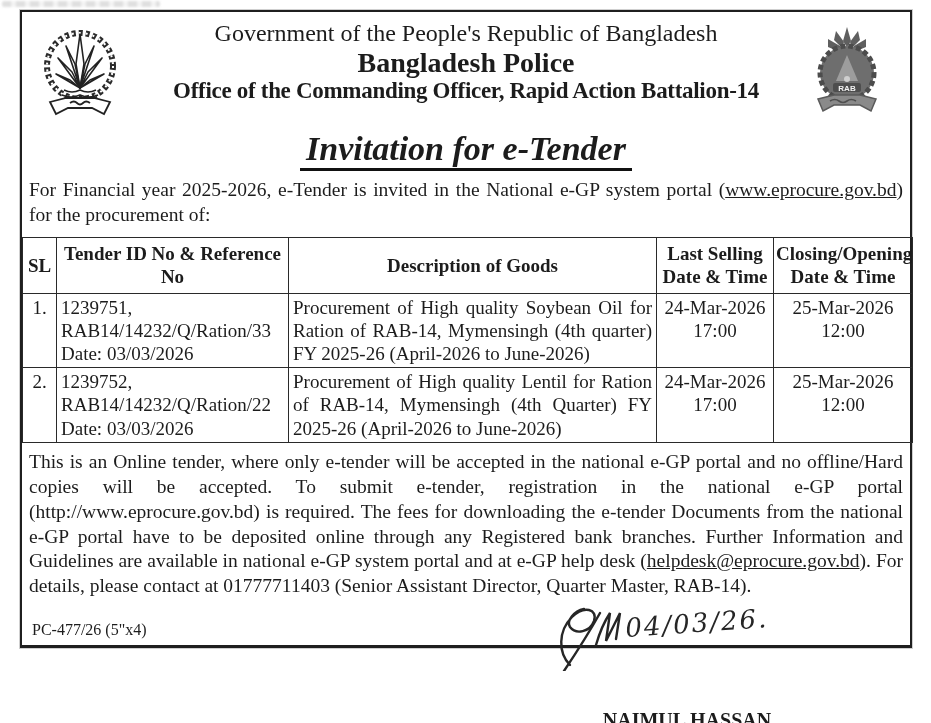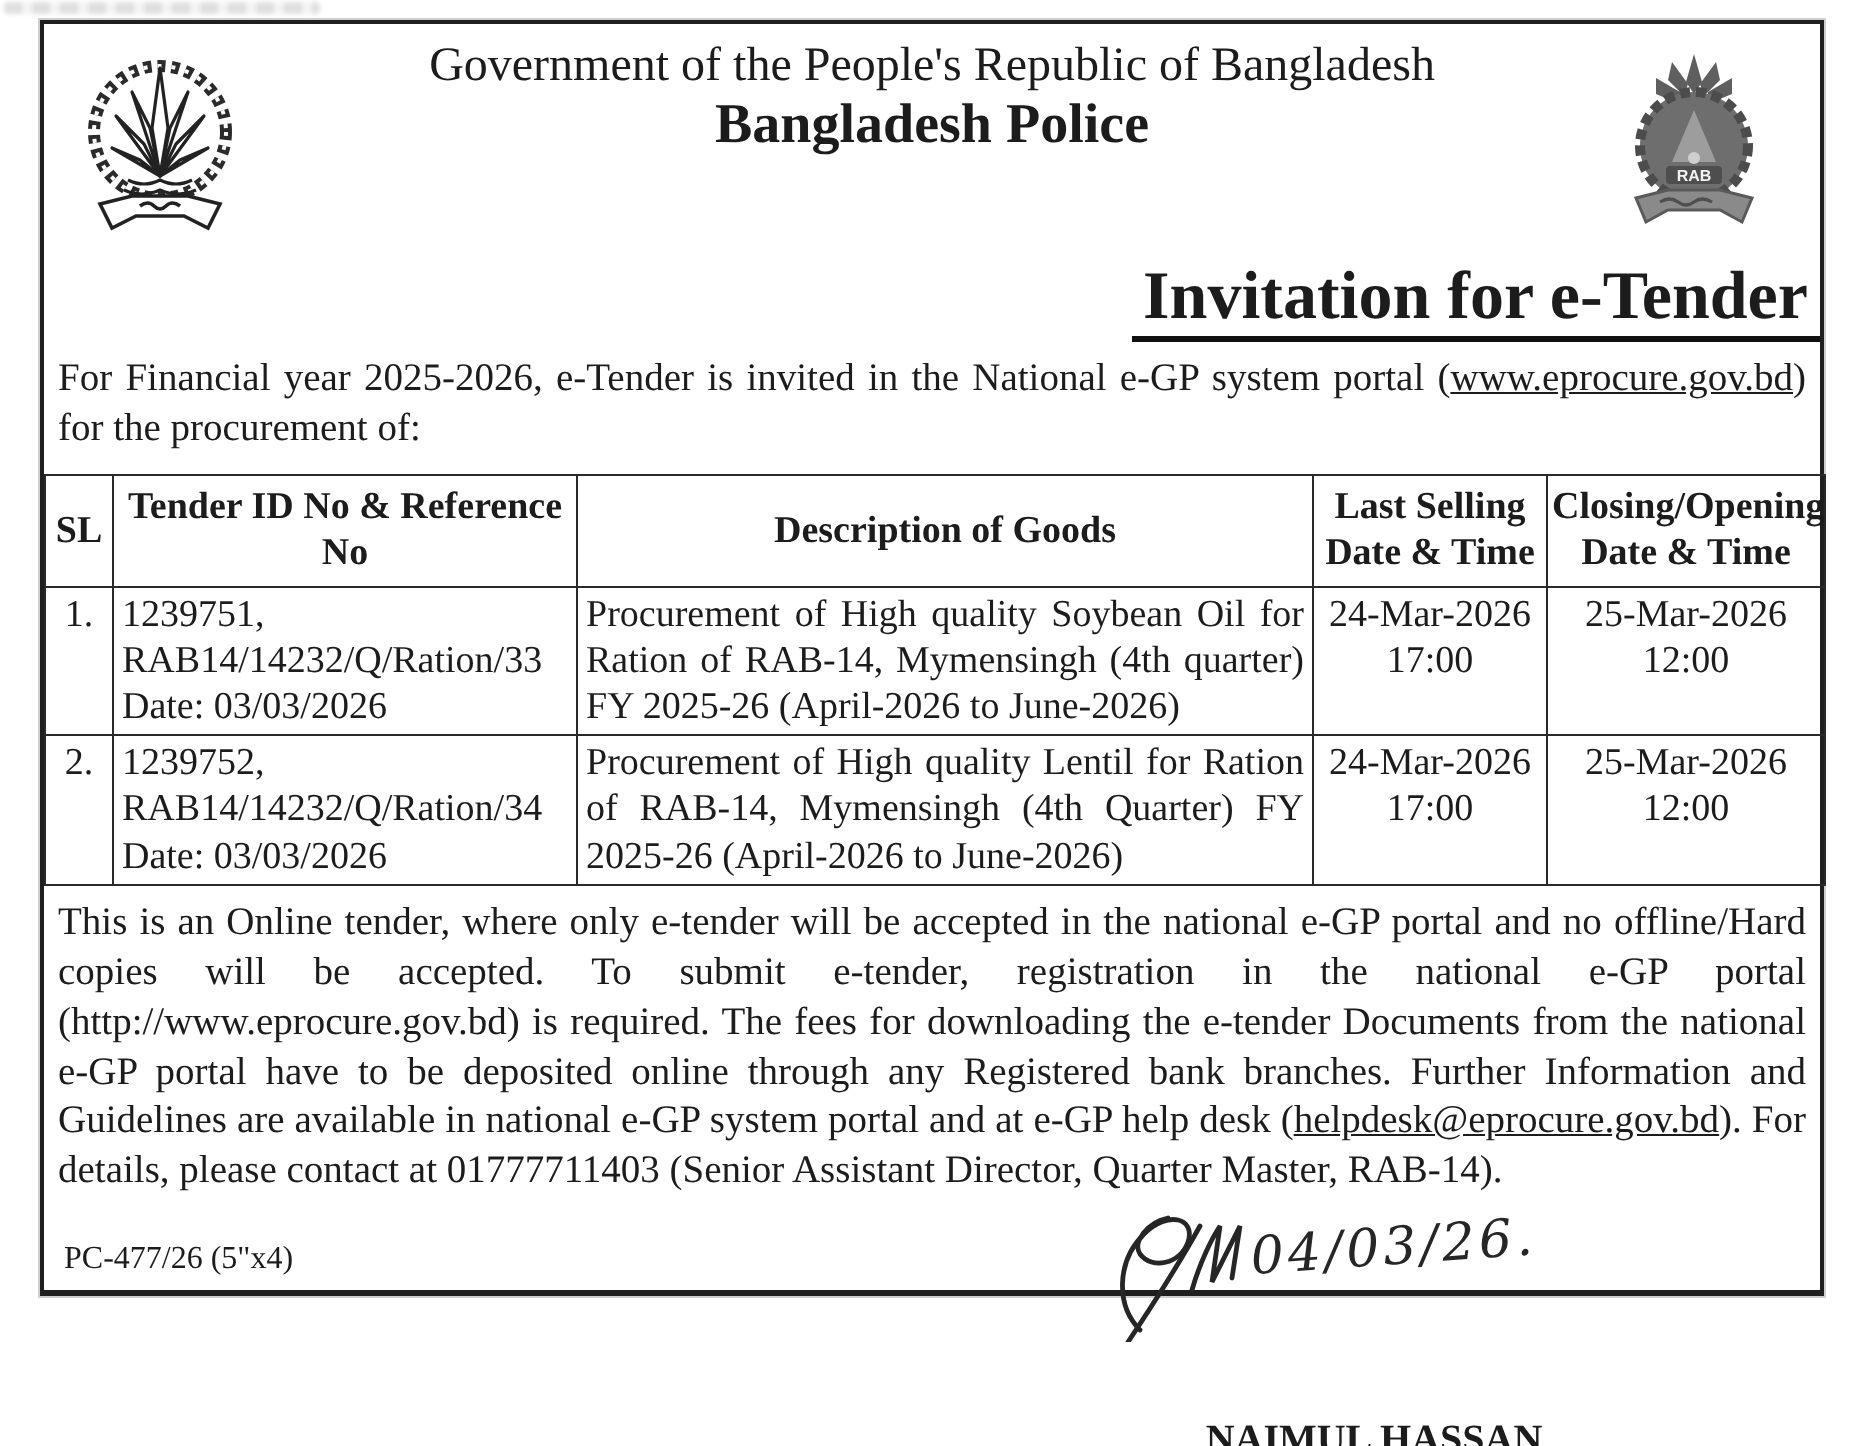--- a/index.html
+++ b/index.html
@@ -23,21 +23,21 @@
   
   .header-row{position:relative;height:116px;}
   .logo-left{position:absolute;left:10px;top:12px;width:96px;height:102px;}
   .logo-right{position:absolute;right:22px;top:13px;width:82px;height:100px;}
   .header-text{position:absolute;left:110px;right:110px;top:8px;text-align:center;line-height:1.12;}
   .govt-line{font-size:24px;}
   .org-line{font-size:28px;font-weight:bold;}
   .office-line{font-size:23px;font-weight:bold;letter-spacing:-.3px;}
   .addr-line{font-size:23px;}
   
-  .title-wrap{text-align:right;margin-top:2px;}
+  .title-wrap{text-align:center;margin-top:2px;font-style:italic;}
   .title-text{
     display:inline-block;font-size:34px;font-weight:bold;
     border-bottom:3px solid #111;padding:0 6px 1px 6px;line-height:1.1;
   }
   
   .para{font-size:19.5px;line-height:1.28;text-align:justify;margin:7px 7px 0 7px;}
   .doc-link{color:inherit;text-decoration:underline;cursor:pointer;}
   
   table.tender{border-collapse:collapse;width:100%;margin-top:9px;table-layout:fixed;}
   table.tender th,table.tender td{
@@ -87,20 +87,21 @@
         <path d="M32 66 q8 4 16 0 q8 4 16 0" fill="none" stroke="#222" stroke-width="1.6"></path>
         <path d="M30 71 q9 4 18 0 q9 4 18 0" fill="none" stroke="#222" stroke-width="1.6"></path>
         <path d="M18 78 L34 74 L62 74 L78 78 L72 90 L60 84 L36 84 L24 90 Z" fill="#fff" stroke="#222" stroke-width="1.8"></path>
         <path d="M38 79 q4 -3 7 0 q3 3 6 0 q3 -3 7 0" fill="none" stroke="#222" stroke-width="1.8"></path>
       </svg>
     </div>
 
     <div class="header-text">
       <div class="govt-line">Government of the People's Republic of Bangladesh</div>
       <div class="org-line">Bangladesh Police</div>
+      <div class="office-line">Office of the Commanding Officer, Rapid Action Battalion-14</div>
     </div>
 
     <div class="logo-right">
       <svg width="82" height="100" viewBox="0 0 82 100">
         <g fill="#5f5f5f">
           <path d="M41 2 L45 16 L41 22 L37 16 Z"></path>
           <path d="M30 6 L38 17 L36 23 L28 15 Z"></path>
           <path d="M52 6 L44 17 L46 23 L54 15 Z"></path>
           <path d="M22 14 L34 21 L34 27 L22 22 Z"></path>
           <path d="M60 14 L48 21 L48 27 L60 22 Z"></path>
@@ -168,21 +169,21 @@
         </td>
         <td class="cell-date">
           <div>25-Mar-2026</div>
           <div>12:00</div>
         </td>
       </tr>
       <tr>
         <td class="cell-sl">2.</td>
         <td class="cell-id">
           <div>1239752,</div>
-          <div>RAB14/14232/Q/Ration/34</div>
+          <div>RAB14/14232/Q/Ration/22</div>
           <div>Date: 03/03/2026</div>
         </td>
         <td class="cell-desc">Procurement of High quality Lentil for Ration of RAB-14, Mymensingh (4th Quarter) FY 2025-26 (April-2026 to June-2026)</td>
         <td class="cell-date">
           <div>24-Mar-2026</div>
           <div>17:00</div>
         </td>
         <td class="cell-date">
           <div>25-Mar-2026</div>
           <div>12:00</div>

